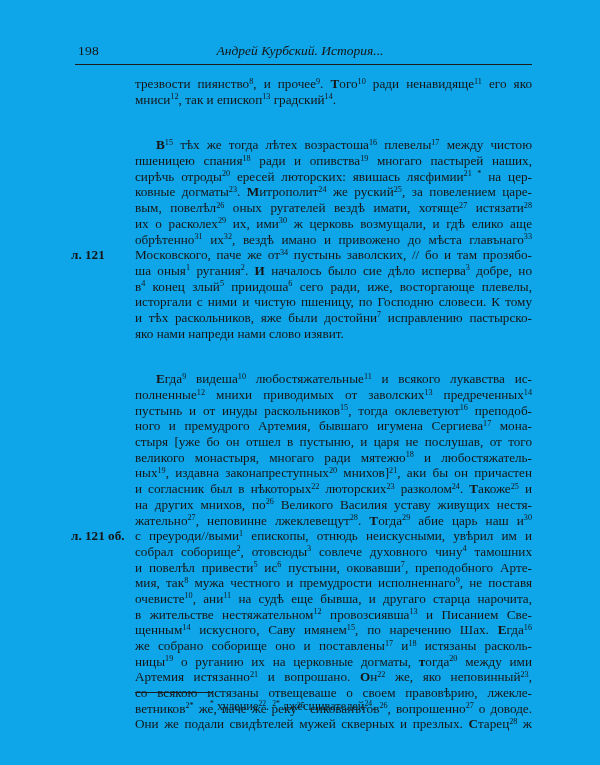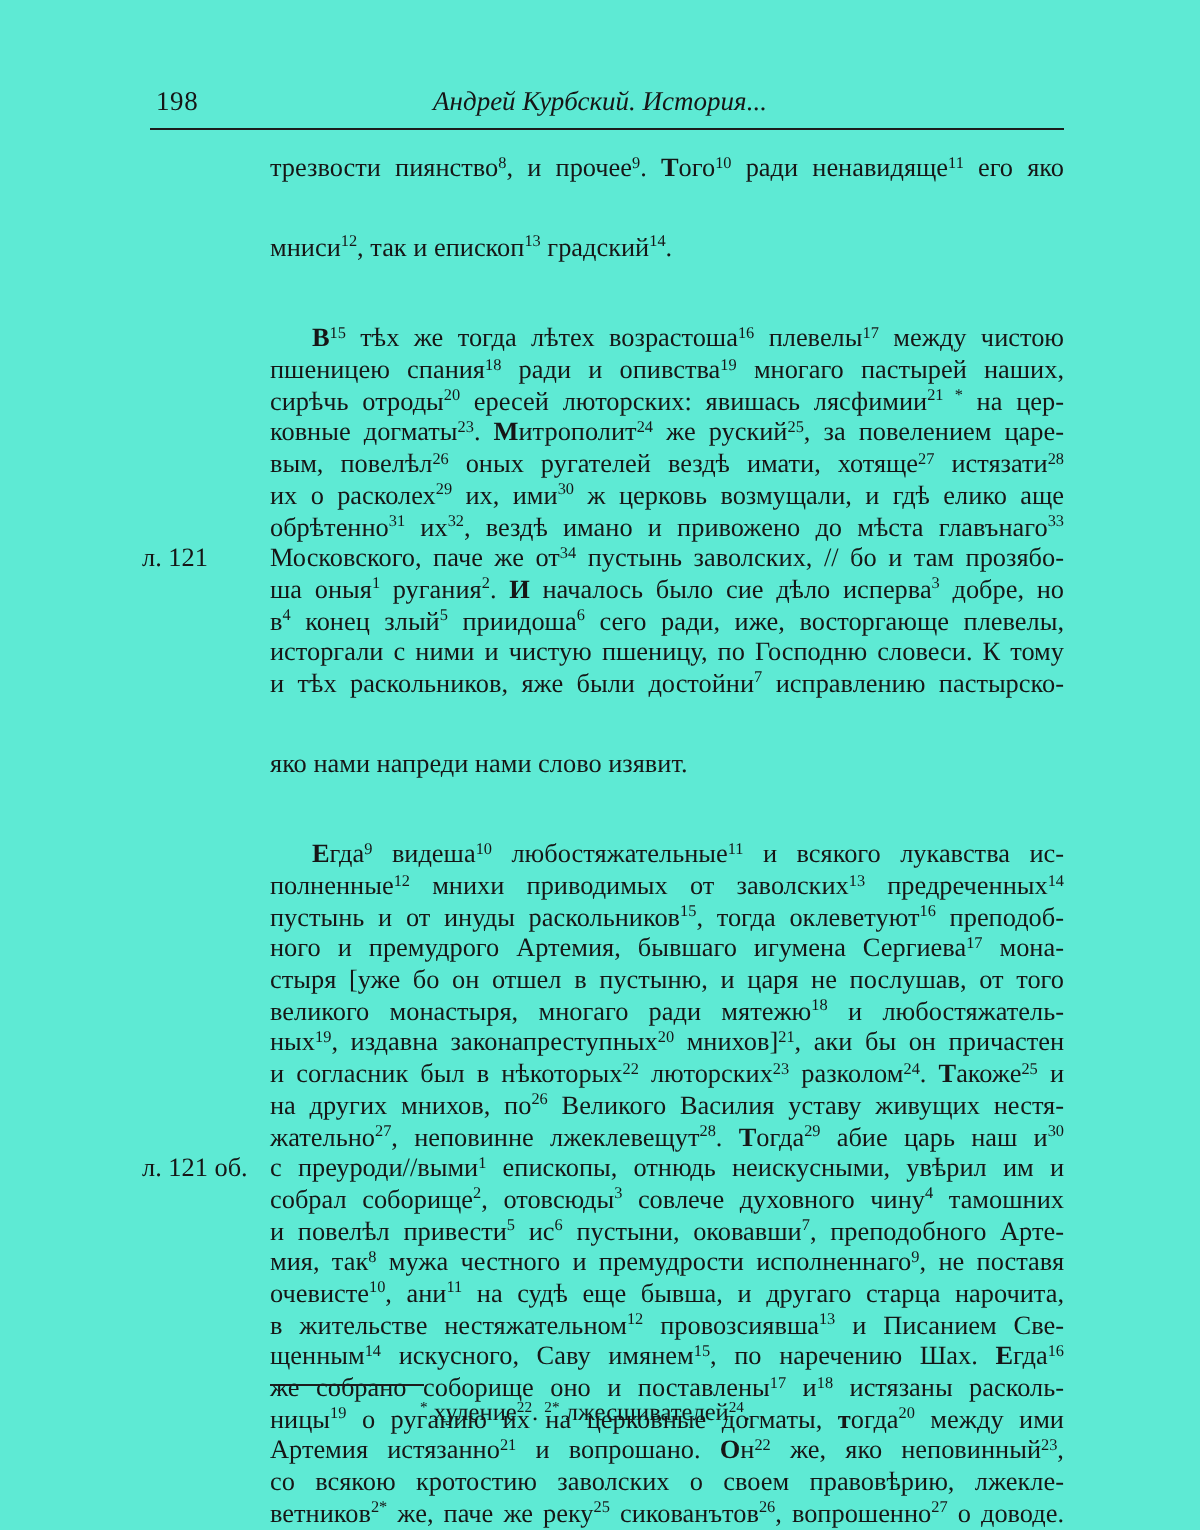--- a/index.html
+++ b/index.html
@@ -1,18 +1,18 @@
 <!DOCTYPE html>
 <html><head>
 <meta charset="utf-8">
 <style>
   html,body{margin:0;padding:0;background:#e8e8e6;}
   .page{
     position:relative;width:600px;height:765px;margin:0 auto;
-    background:#5eead4;color:#161616;
+    background:#0ea5e9;color:#161616;
     font-family:"Liberation Serif","DejaVu Serif",serif;
     overflow:hidden;
   }
   .page-num{
     position:absolute;top:43px;left:78px;font-size:13.5px;letter-spacing:0.3px;
   }
   .running-title{
     position:absolute;top:43px;left:0;right:0;text-align:center;
     font-style:italic;font-size:13.5px;
   }
@@ -22,32 +22,32 @@
   }
   .text-block{
     position:absolute;top:76px;left:135px;width:397px;
     font-size:13.2px;line-height:15.7px;
   }
   .line{
     position:relative;
     text-align:justify;text-align-last:justify;
     height:15.7px;white-space:nowrap0;
   }
-  .line.para-end{text-align-last:left;margin-top:24px;}
+  .line.para-end{text-align-last:left;}
   .line.indent{text-indent:21px;margin-top:30px;}
   b{font-weight:bold;}
   sup{
     font-size:0.62em;line-height:0;
     position:relative;top:-0.55em;vertical-align:baseline;
     letter-spacing:0;
   }
   .margin-note{
     position:absolute;left:-64px;top:0;width:60px;
     text-align:left;text-align-last:left;
-    font-size:13.2px;white-space:nowrap;
+    font-size:13.2px;white-space:nowrap;font-weight:bold;
   }
   .footnote-rule{
     position:absolute;top:692px;left:135px;width:77px;height:0;
     border-top:1.2px solid #1c1c1c;
   }
   .footnote-text{
     position:absolute;top:699px;left:166px;width:370px;
     font-size:12.3px;line-height:15px;text-align:left;margin-left:44px;
   }
 </style>
@@ -88,20 +88,20 @@
       <div class="line"><span class="margin-note">л. 121 об.</span>с преуроди//выми<sup>1</sup> епископы, отнюдь неискусными, увѣрил им и</div>
       <div class="line">собрал соборище<sup>2</sup>, отовсюды<sup>3</sup> совлече духовного чину<sup>4</sup> тамошних</div>
       <div class="line">и повелѣл привести<sup>5</sup> ис<sup>6</sup> пустыни, оковавши<sup>7</sup>, преподобного Арте-</div>
       <div class="line">мия, так<sup>8</sup> мужа честного и премудрости исполненнаго<sup>9</sup>, не поставя</div>
       <div class="line">очевисте<sup>10</sup>, ани<sup>11</sup> на судѣ еще бывша, и другаго старца нарочита,</div>
       <div class="line">в жительстве нестяжательном<sup>12</sup> провозсиявша<sup>13</sup> и Писанием Све-</div>
       <div class="line">щенным<sup>14</sup> искусного, Саву имянем<sup>15</sup>, по наречению Шах. <b>Е</b>гда<sup>16</sup></div>
       <div class="line">же собрано соборище оно и поставлены<sup>17</sup> и<sup>18</sup> истязаны расколь-</div>
       <div class="line">ницы<sup>19</sup> о руганию их на церковные догматы, <b>т</b>огда<sup>20</sup> между ими</div>
       <div class="line">Артемия истязанно<sup>21</sup> и вопрошано. <b>О</b>н<sup>22</sup> же, яко неповинный<sup>23</sup>,</div>
-      <div class="line">со всякою кротостию заволских о своем правовѣрию, лжекле-</div>
+      <div class="line">со всякою истязаны отвещеваше о своем правовѣрию, лжекле-</div>
       <div class="line">ветников<sup>2*</sup> же, паче же реку<sup>25</sup> сикованътов<sup>26</sup>, вопрошенно<sup>27</sup> о доводе.</div>
       <div class="line">Они же подали свидѣтелей мужей скверных и презлых. <b>С</b>тарец<sup>28</sup> ж</div>
     </div>
 
   <div class="footnote-rule"></div>
   <div class="footnote-text"><sup>*</sup> хуление<sup>22</sup>. <sup>2*</sup> лжесшивателей<sup>24</sup>.</div>
 </div>
 
 </body></html>

